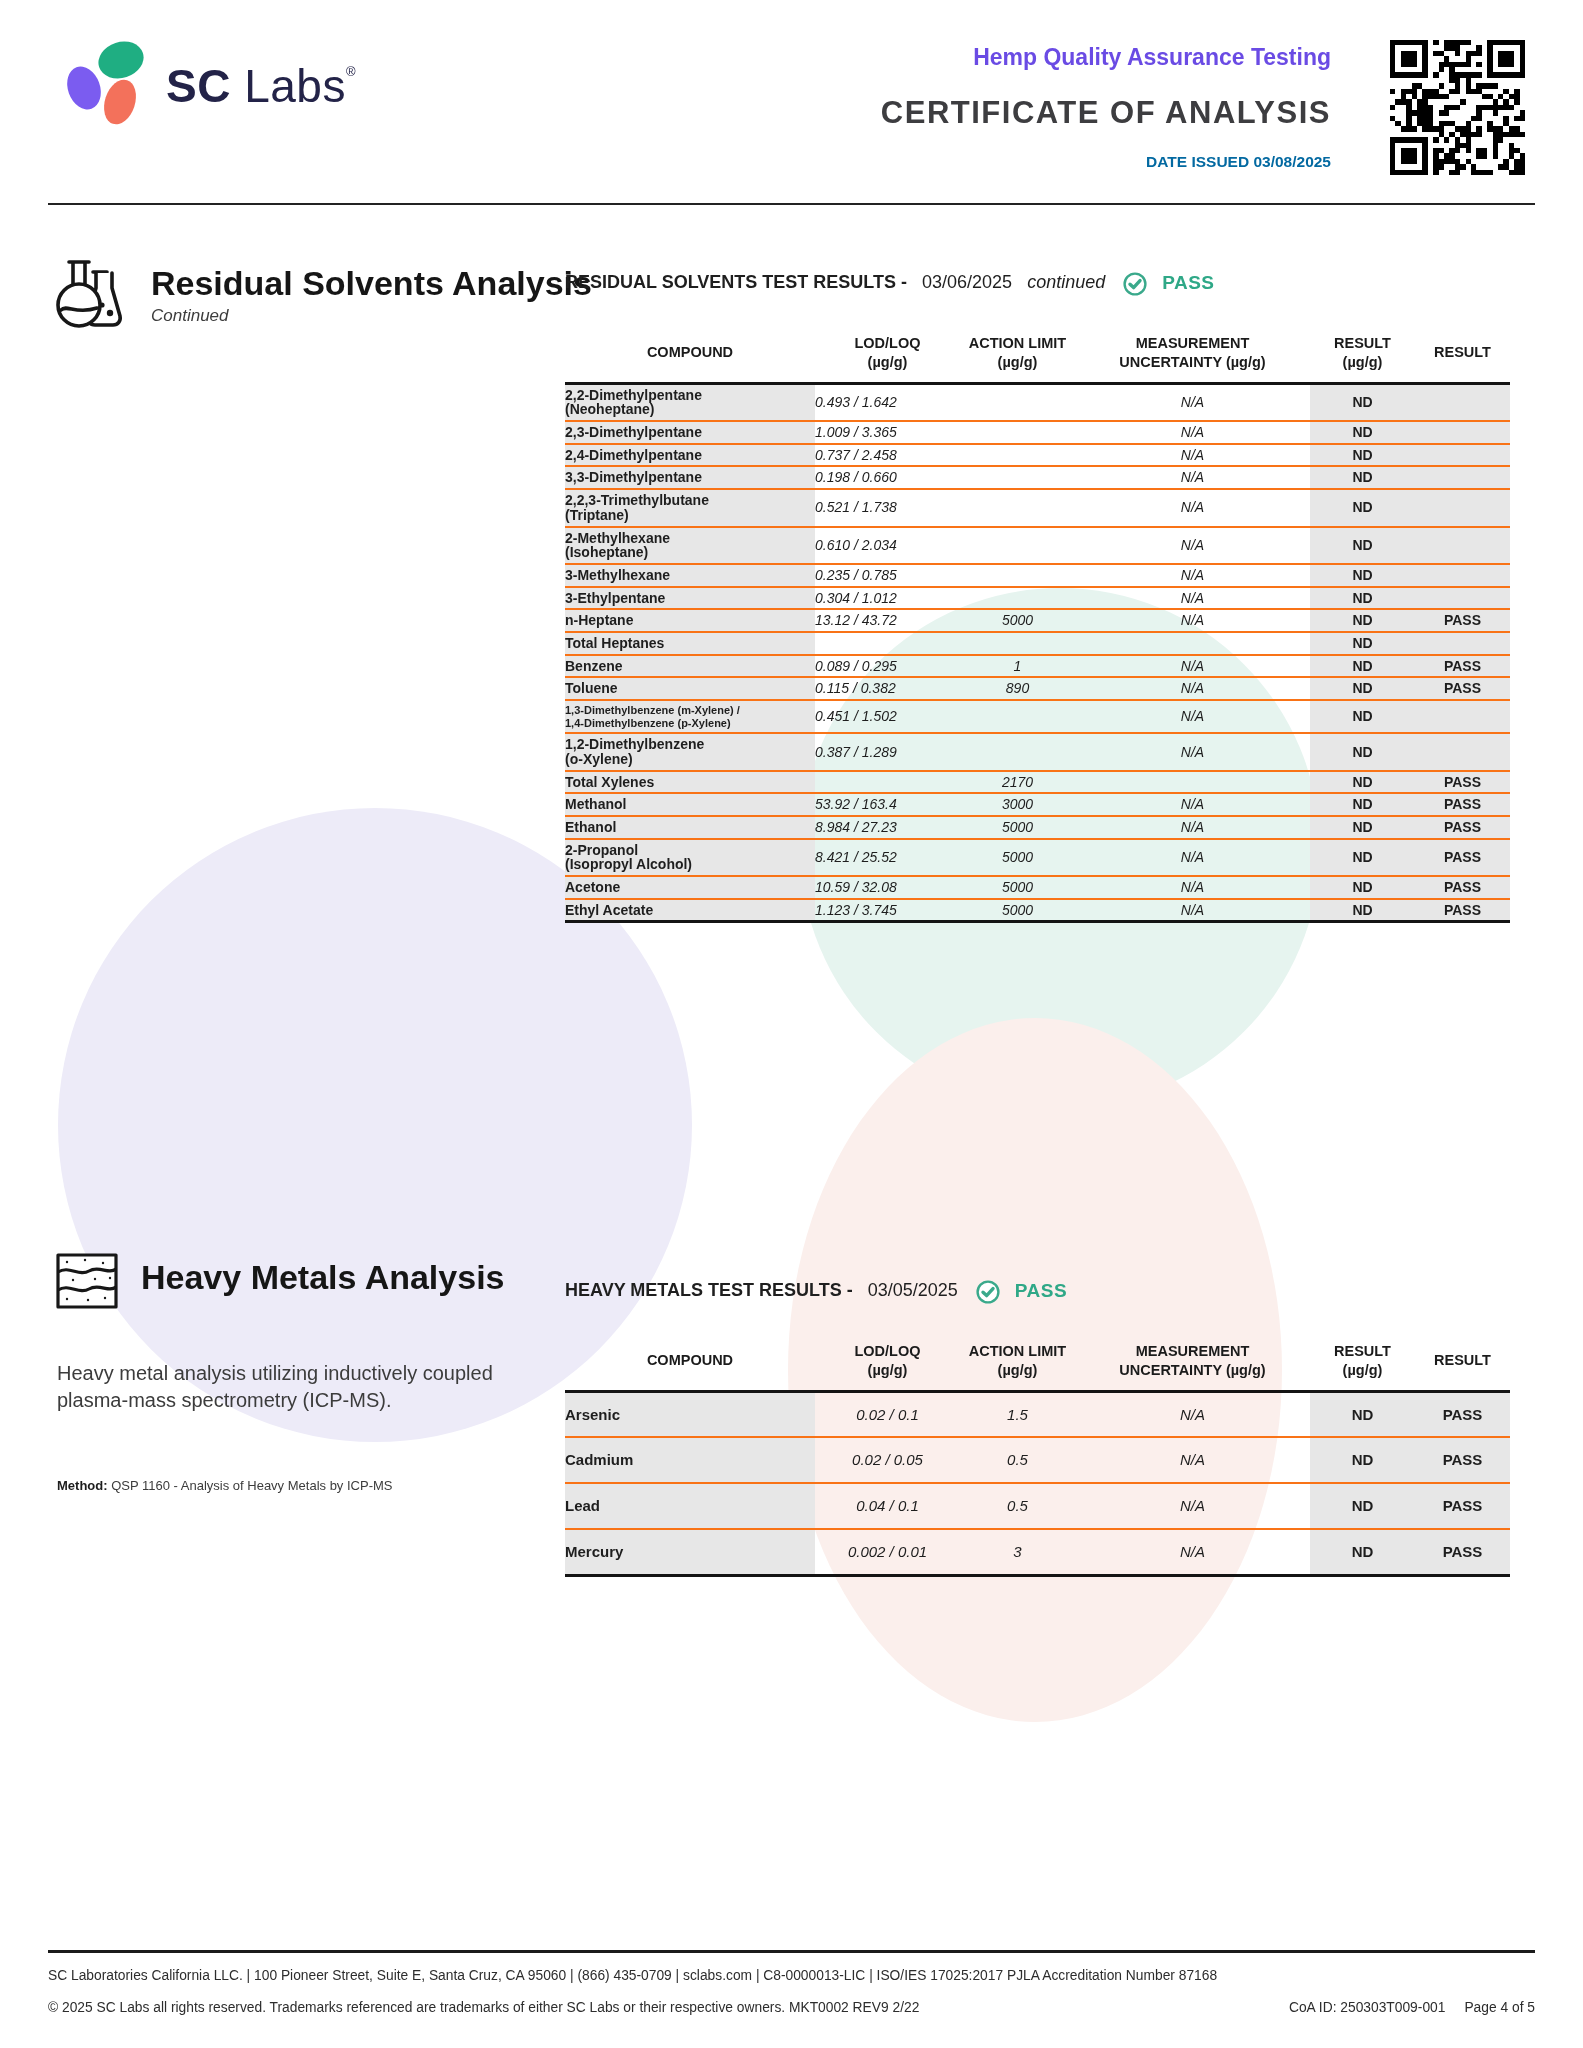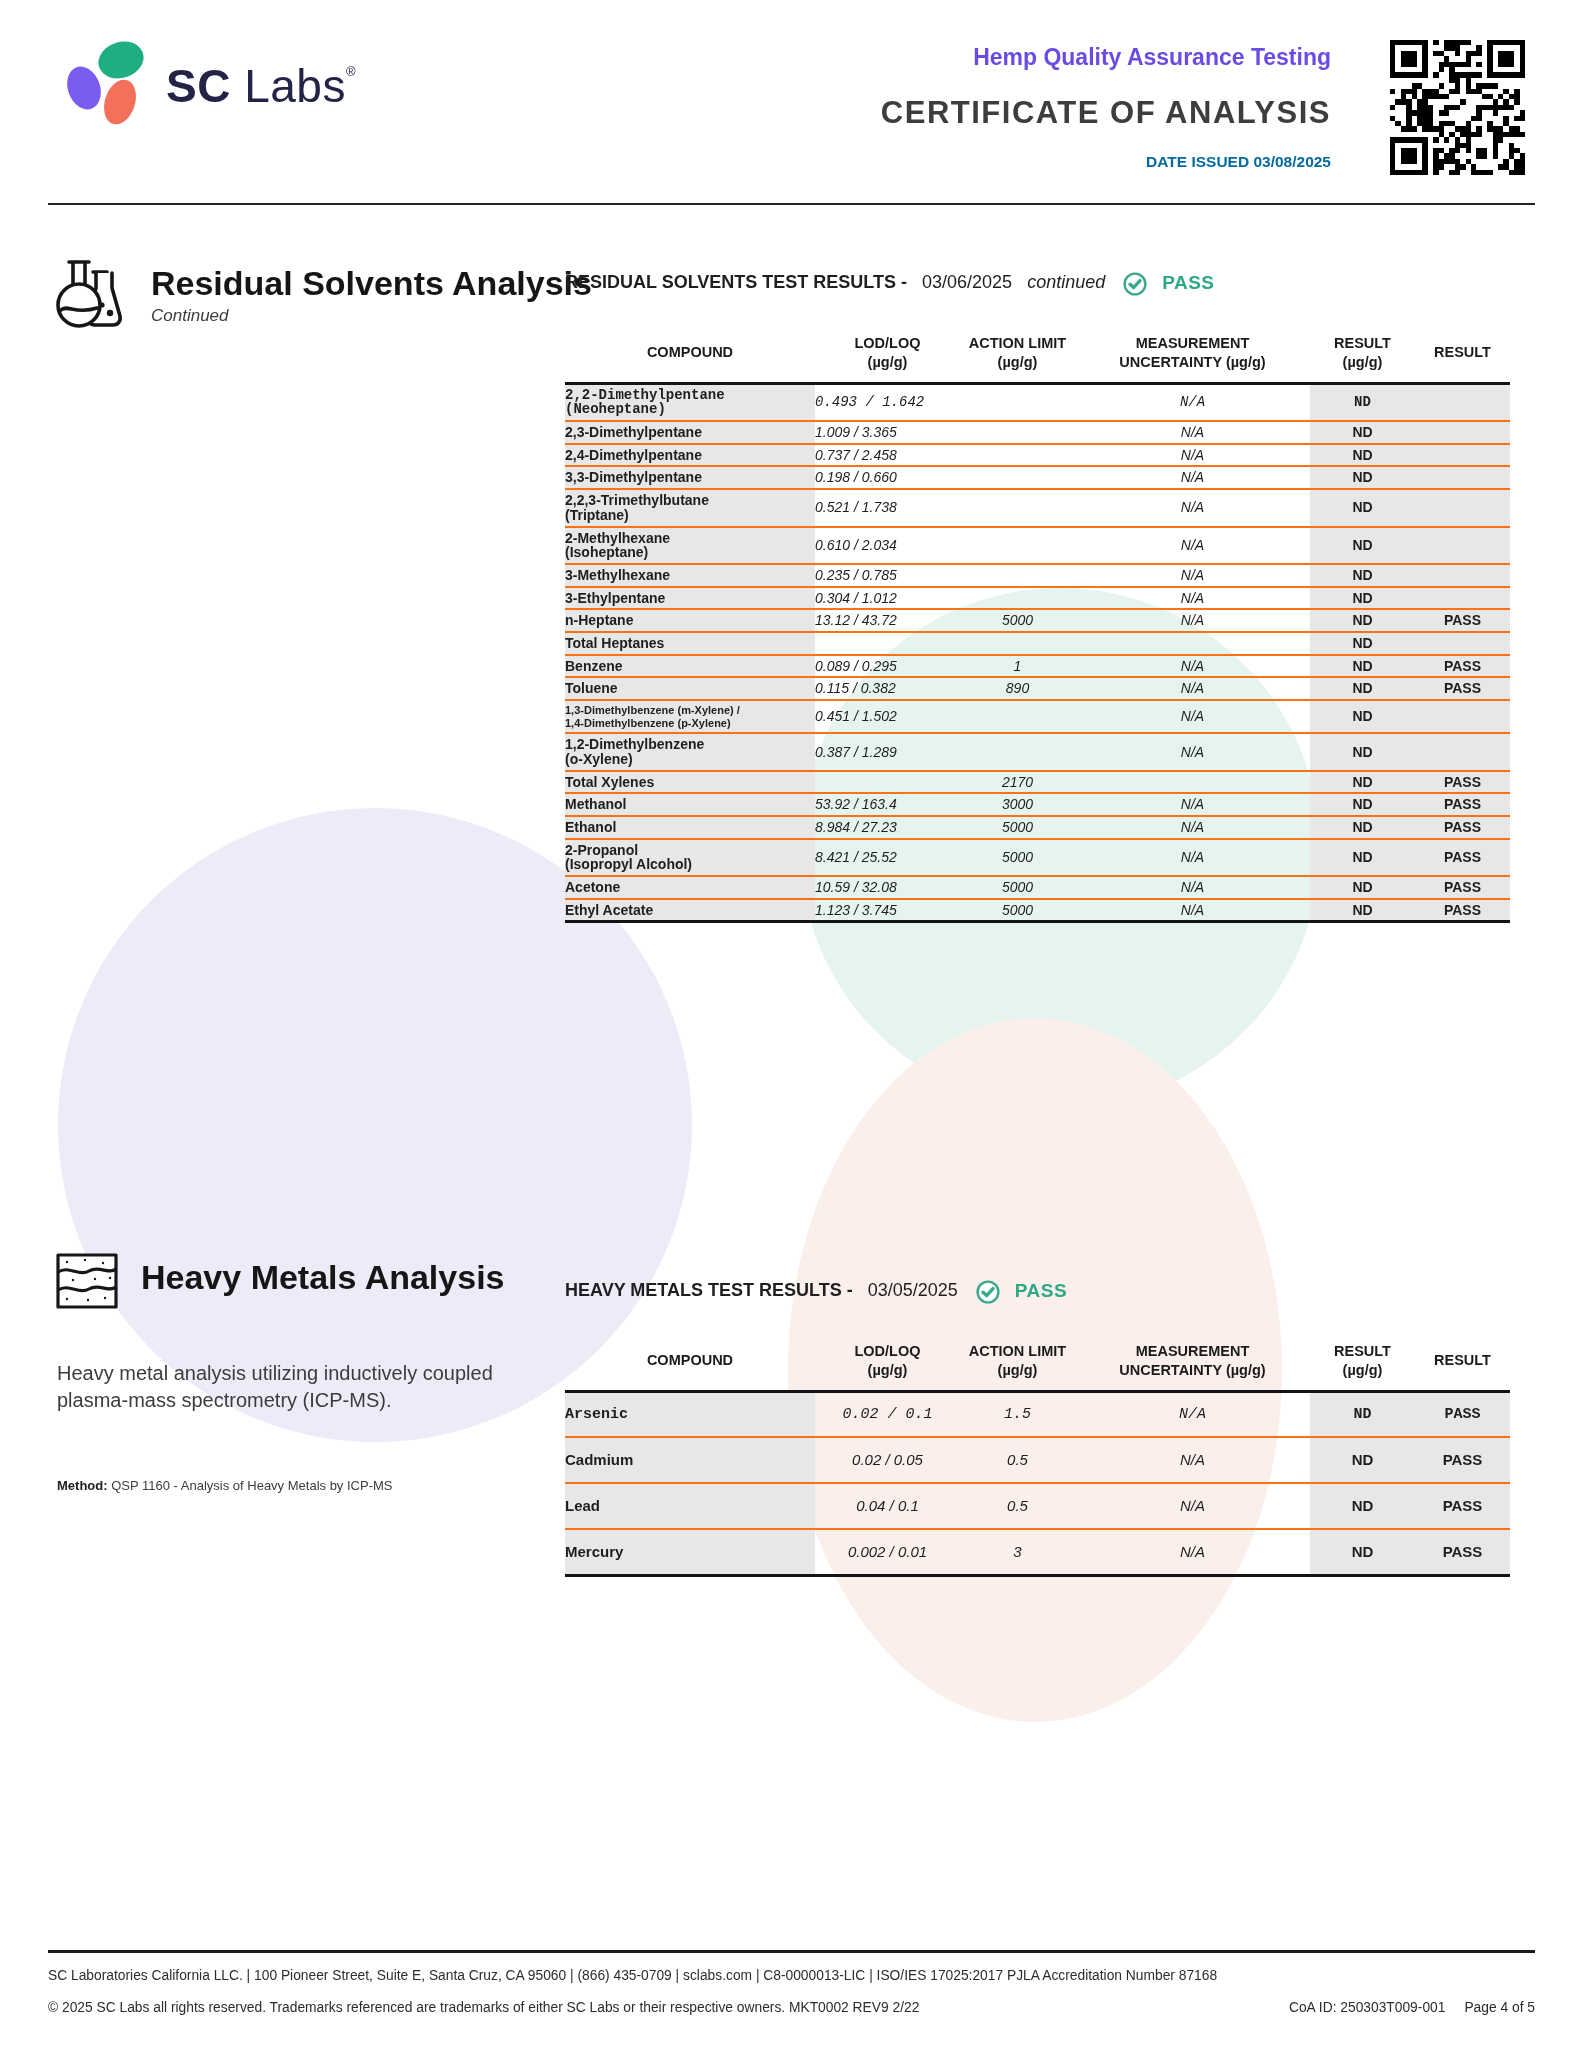--- a/index.html
+++ b/index.html
@@ -49,21 +49,21 @@
   .check-icon{width:24px;height:24px;margin-left:3px;}
 
   
   .dtable{position:absolute;left:565px;width:945px;border-collapse:collapse;table-layout:fixed;border-bottom:3px solid #141414;}
   .tbl-solvents{top:328px;}
   .tbl-metals{top:1336px;}
   .dtable th{font-size:14.5px;font-weight:bold;color:#1b1b1b;line-height:1.3;vertical-align:middle;padding:6px 0 10px;text-align:center;}
   .dtable th span{display:block;}
   .dtable thead tr{border-bottom:3px solid #141414;}
   .dtable tbody tr{border-top:2px solid #f97316;}
-  .dtable tbody tr:first-child{border-top:none;font-family:Liberation Mono, monospace;}
+  .dtable tbody tr:first-child{border-top:none;}
   .h-name, .c-name{text-align:left;padding-left:18px;}
   .dtable td{vertical-align:middle;font-size:14px;line-height:1.05;color:#1e1e1e;padding:3px 0;}
   .c-name{background:#e7e7e7;font-weight:bold;padding-top:4px;padding-bottom:4px;}
   .c-name span{display:block;}
   .c-lod{font-style:italic;text-align:left;padding-left:18px;color:#2b2b2b;}
   .c-limit,.c-unc{font-style:italic;text-align:center;color:#2b2b2b;}
   .c-res{background:#e7e7e7;font-weight:bold;text-align:center;}
   .c-pass{background:#e7e7e7;font-weight:bold;text-align:center;}
   .small-name .c-name span{font-size:11px;line-height:1.15;}
   .tbl-metals td{font-size:15px;padding:14px 0;}

